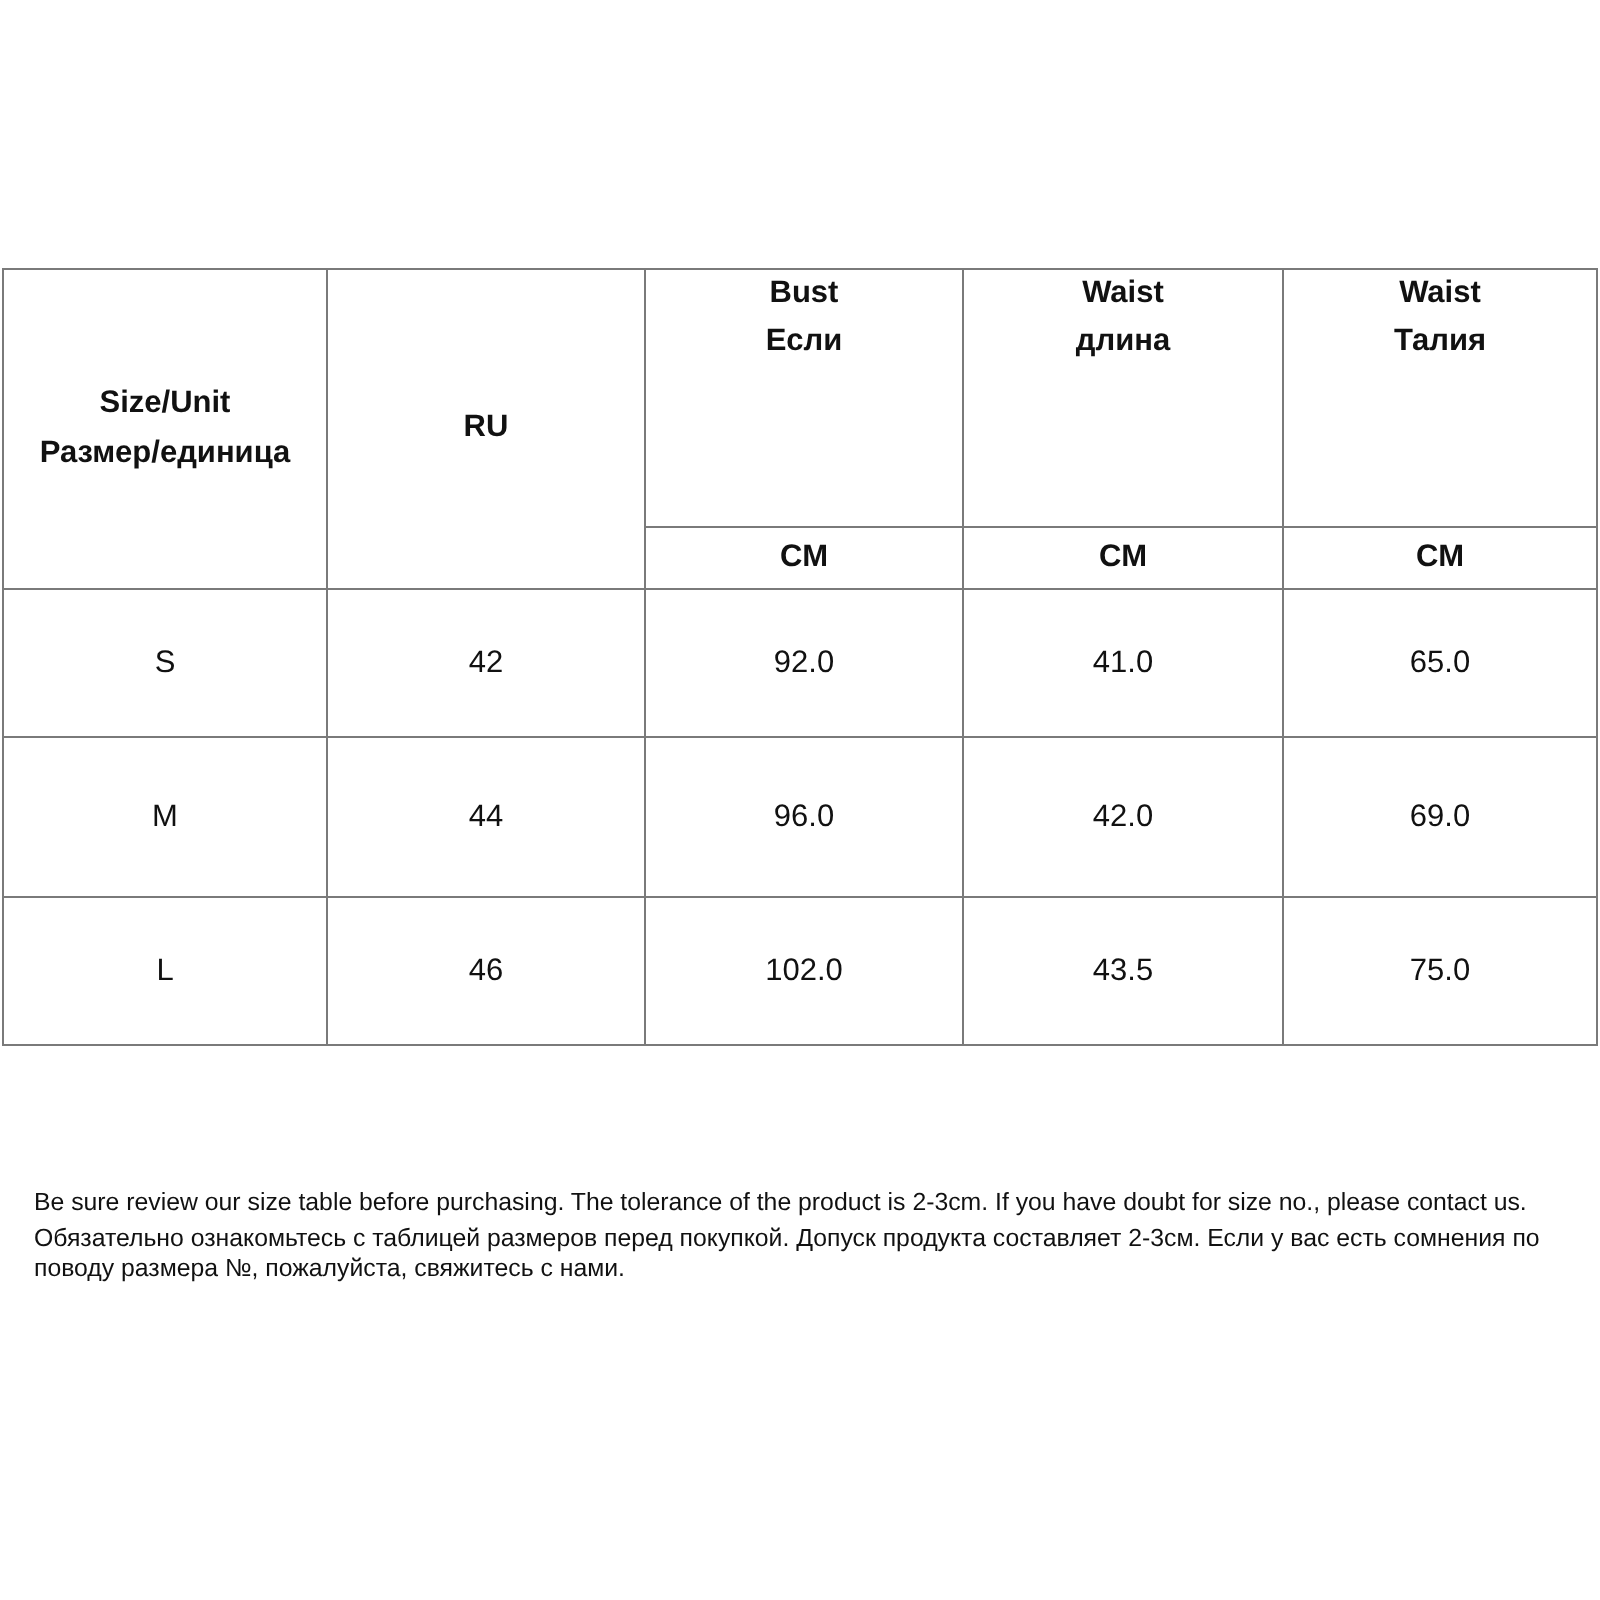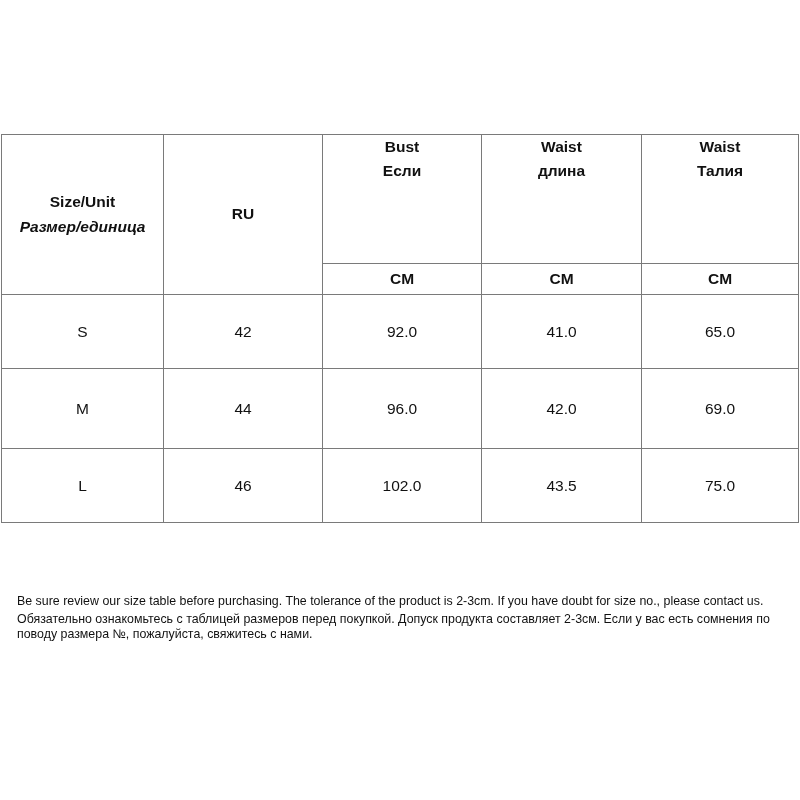--- a/index.html
+++ b/index.html
@@ -52,21 +52,21 @@
   col.c4 { width: 160px; }
   col.c5 { width: 157px; }
 
   .hdr-cell {
     font-weight: bold;
     font-size: 15.5px;
     line-height: 1.55;
     height: 130px;
   }
   .hdr-cell .l1 { display: block; }
-  .hdr-cell .l2 { display: block; font-style: italic; }
+  .hdr-cell .l2 { display: block; }
 
   .hdr-split {
     font-weight: bold;
     font-size: 15.5px;
     line-height: 1.55;
     height: 130px;
     padding: 0 !important;
     vertical-align: top;
   }
   .hdr-split .top {

